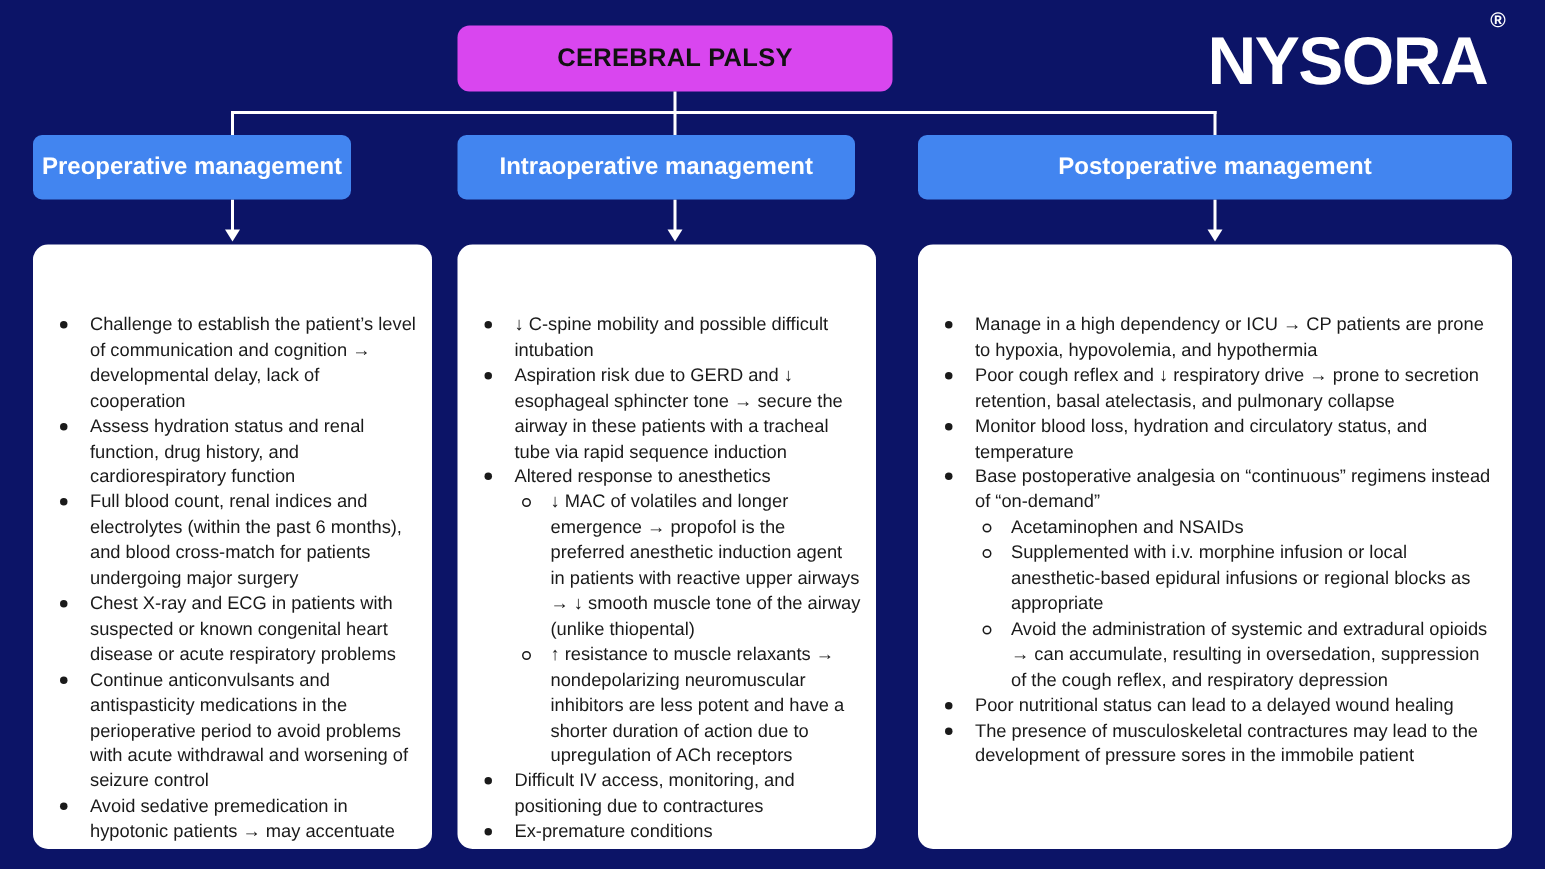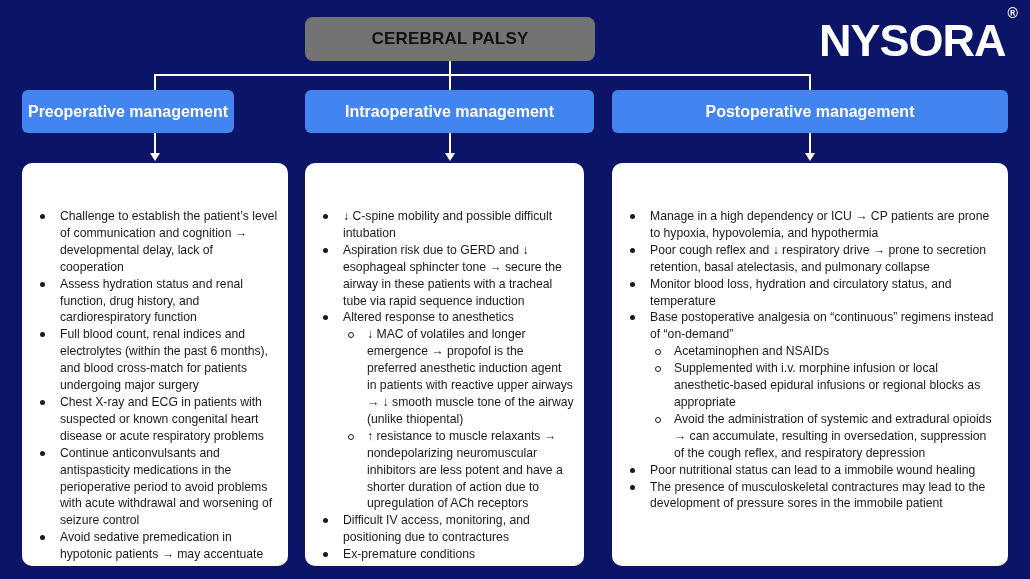--- a/index.html
+++ b/index.html
@@ -4,29 +4,28 @@
   <style>
     * { box-sizing: border-box; margin: 0; padding: 0; }
     html, body { width: 1030px; height: 579px; overflow: hidden; }
     body {
       background: #0c1467;
       font-family: "Liberation Sans", "DejaVu Sans", sans-serif;
       position: relative;
     }
     .title-box {
       position: absolute; left: 305px; top: 17px; width: 290px; height: 44px;
-      background: #737373; border-radius: 8px;
+      background: #d946ef; border-radius: 8px;
       display: flex; align-items: center; justify-content: center;
       font-weight: bold; font-size: 17px; color: #111; letter-spacing: 0.2px;
     }
     .logo {
       position: absolute; left: 805px; top: 10px;
       color: #fff; font-weight: bold; font-size: 45px; letter-spacing: -1px;
       line-height: 50px;
-      margin-left: 14px;
     }
     .logo sup { font-size: 14px; position: relative; top: -22px; margin-left: 2px; font-weight: bold; }
     .line { position: absolute; background: #ffffff; }
     .arrow-head {
       position: absolute; width: 0; height: 0;
       border-left: 5px solid transparent; border-right: 5px solid transparent;
       border-top: 8px solid #ffffff;
     }
     .header-box {
       position: absolute; top: 90px; height: 43px;
@@ -50,21 +49,21 @@
     ul.l2 { list-style: none; margin-top: 0; }
     ul.l2 > li { position: relative; padding-left: 24px; }
     ul.l2 > li::before {
       content: ""; position: absolute; left: 5px; top: 6px;
       width: 4px; height: 4px; border-radius: 50%; border: 1px solid #1a1a1a; background: transparent;
     }
     #pre  { left: 22px;  width: 266px; }
     #intra{ left: 305px; width: 279px; }
     #post { left: 612px; width: 396px; }
     #pre-h  { left: 22px;  width: 212px; }
-    #intra-h{ left: 305px; width: 289px; }
+    #intra-h{ left: 305px; width: 265px; }
     #post-h { left: 612px; width: 396px; }
   </style>
 </head>
 <body>
 
 <div class="title-box">CEREBRAL PALSY</div>
 
 <div class="logo"><span>NYSORA</span><sup>®</sup></div>
 
 <div class="line" style="left:449px; top:61px; width:2px; height:29px;"></div>
@@ -116,16 +115,16 @@
     <li>Poor cough reflex and ↓ respiratory drive → prone to secretion retention, basal atelectasis, and pulmonary collapse</li>
     <li>Monitor blood loss, hydration and circulatory status, and temperature</li>
     <li>
       <span>Base postoperative analgesia on “continuous” regimens instead of “on-demand”</span>
       <ul class="l2">
         <li>Acetaminophen and NSAIDs</li>
         <li>Supplemented with i.v. morphine infusion or local anesthetic-based epidural infusions or regional blocks as appropriate</li>
         <li>Avoid the administration of systemic and extradural opioids → can accumulate, resulting in oversedation, suppression of the cough reflex, and respiratory depression</li>
       </ul>
     </li>
-    <li>Poor nutritional status can lead to a immobile wound healing</li>
+    <li>Poor nutritional status can lead to a delayed wound healing</li>
     <li>The presence of musculoskeletal contractures may lead to the development of pressure sores in the immobile patient</li>
   </ul>
 </div>
 
 </body></html>

